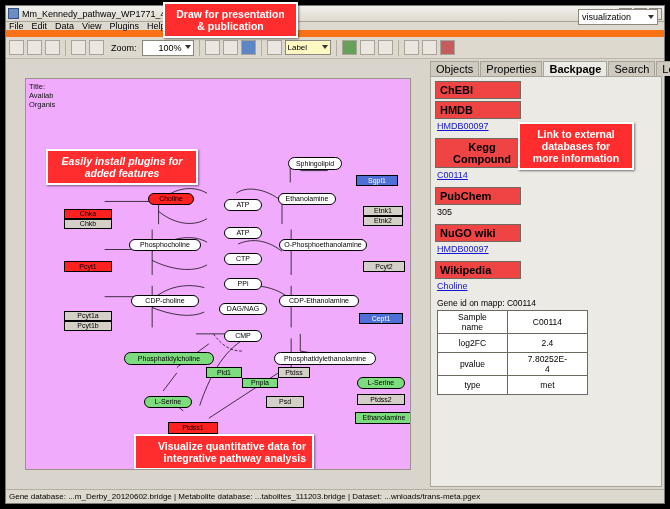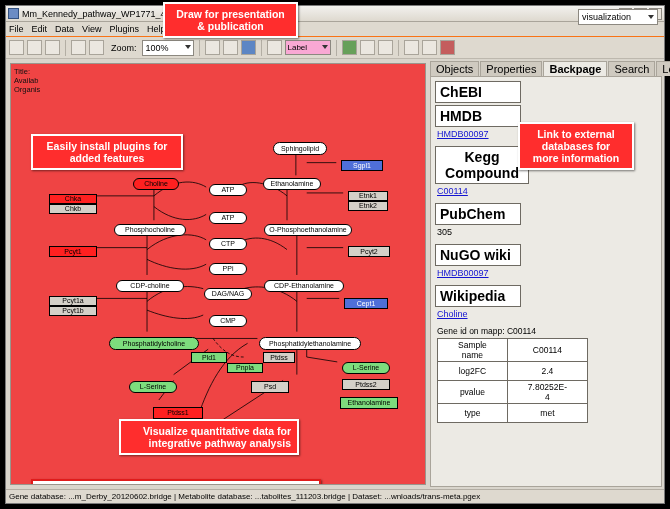--- a/index.html
+++ b/index.html
@@ -26,55 +26,55 @@
     display:flex; align-items:center; padding:0 2px;
   }
   .titlebar .tbicon {
     width:11px;height:11px;background:#6b8cc4;border:1px solid #33517f;margin-right:3px;
   }
   .titlebar .ttxt { font-size:9px; flex:1; white-space:nowrap; overflow:hidden;}
   .winbtns { display:flex; gap:2px; }
   .winbtn { width:13px;height:12px;background:#e8e4dc;border:1px solid #8c8880;font-size:7px;line-height:10px;text-align:center;}
   
   .menubar { height:15px; display:flex; align-items:center; padding:0 3px; gap:8px;
-    border-bottom:1px solid #f97316; background:#ded9cf; font-size:9px;}
+    border-bottom:7px solid #f97316; background:#ded9cf; font-size:9px;}
   .menubar span { cursor:default; }
   
   .toolbar {
     height:22px; display:flex; align-items:center; gap:3px; padding:0 3px;
     background:#ded9cf; border-bottom:1px solid #bdb8ae;
   }
   .tbtn { width:15px;height:15px;border:1px solid #a9a49a;background:#ebe7e0; position:relative;}
   .tbtn.blue{background:#5d86c4;}
   .tbtn.red{background:#c45d5d;}
   .tbtn.grn{background:#67a05a;}
   .zoomlabel{font-size:9px;margin:0 2px 0 4px;}
   .zoomsel{
     width:52px;height:16px;border:1px solid #8c8880;background:#fff;font-size:9px;
-    display:flex;align-items:center;padding-left:3px; position:relative;
+    display:flex;align-items:center;padding-left:16px; position:relative;
   }
   .zoomsel .arrow{position:absolute;right:2px;top:4px;border-left:3px solid transparent;border-right:3px solid transparent;border-top:4px solid #333;}
   .sep{width:1px;height:16px;background:#b3aea4;margin:0 2px;}
-  .labelsel{width:46px;height:15px;border:1px solid #8c8880;background:#f9a8d4;font-size:8px;display:flex;align-items:center;padding-left:2px;position:relative;}
+  .labelsel{width:46px;height:15px;border:1px solid #8c8880;background:#fef9c3;font-size:8px;display:flex;align-items:center;padding-left:2px;position:relative;}
   .labelsel .arrow{position:absolute;right:2px;top:4px;border-left:3px solid transparent;border-right:3px solid transparent;border-top:4px solid #333;}
   .viz-select{
     position:absolute; right:6px; top:3px; width:80px;height:16px;
     border:1px solid #8c8880;background:#fff;font-size:9px;display:flex;align-items:center;padding-left:3px;
   }
   .viz-select .arrow{position:absolute;right:3px;top:5px;border-left:3px solid transparent;border-right:3px solid transparent;border-top:4px solid #333;}
   
   .bodyrow { flex:1; display:flex; min-height:0; }
-  .canvaswrap{ flex:1; background:#ef4444; border:1px solid #9a958c; margin:4px; position:relative; overflow:hidden;}
+  .canvaswrap{ flex:1; background:#f0abfc; border:1px solid #9a958c; margin:19px; position:relative; overflow:hidden;}
   .infopanel{ width:232px; background:#d9d5cc; margin:2px 2px 2px 0; display:flex; flex-direction:column;}
   .tabs{display:flex; height:15px; font-size:11px;}
   .tab{padding:1px 5px;border:1px solid #a9a49a;border-bottom:none;background:#cfcac0;margin-right:1px;line-height:12px;}
   .tab.active{background:#eceae4;font-weight:bold;}
   .infoinner{flex:1;background:#eceae4;border:1px solid #a9a49a;padding:4px;overflow:hidden;position:relative;}
   .dbbox{
-    background:#ffffff;border:1px solid #6e6a62;font-weight:bold;font-size:14px;
+    background:#ef4444;border:1px solid #6e6a62;font-weight:bold;font-size:11px;
     padding:2px 4px;margin-bottom:2px;width:86px;
   }
   .dblink{color:#1414d2;text-decoration:underline;font-size:9px;margin:0 0 7px 2px;display:block;}
   .dbplain{font-size:9px;margin:0 0 7px 2px;display:block;}
   .exp-title{font-weight:bold;font-size:9.5px;margin:4px 0 4px 2px;}
   .geneid{font-size:8.5px;margin:0 0 2px 2px;}
   table.exp{border-collapse:collapse;font-size:8.5px;margin-left:2px;}
   table.exp td{border:1px solid #6e6a62;background:#fff;padding:1px 20px;height:19px;}
   table.exp td.k{width:64px;text-align:center;}
   table.exp td.v{width:54px;text-align:center;}
@@ -247,21 +247,21 @@
       <div class="node gene" style="left:216px;top:299px;width:36px;height:10px;background:#7ddc7d;">Pnpla</div>
       <div class="node gene" style="left:252px;top:288px;width:32px;height:11px;">Ptdss</div>
       <div class="node met" style="left:331px;top:298px;width:48px;height:12px;background:#7ddc7d;">L-Serine</div>
       <div class="node gene" style="left:331px;top:315px;width:48px;height:11px;">Ptdss2</div>
       <div class="node met" style="left:118px;top:317px;width:48px;height:12px;background:#7ddc7d;">L-Serine</div>
       <div class="node gene" style="left:240px;top:317px;width:38px;height:12px;">Psd</div>
       <div class="node gene" style="left:329px;top:333px;width:58px;height:12px;background:#7ddc7d;">Ethanolamine</div>
       <div class="node gene" style="left:142px;top:343px;width:50px;height:12px;background:#ff2020;">Ptdss1</div>
       <div class="node" style="left:148px;top:365px;width:56px;height:17px;background:#f3e71e;border:2px solid #e01b1b;">Ps</div>
 
-      <div class="anno" style="left:20px;top:70px;width:152px;white-space:pre-line;">Easily install plugins for
+      <div class="anno" style="left:20px;top:70px;width:152px;white-space:pre-line;font-style:italic;">Easily install plugins for
 added features</div>
       <div class="anno" style="left:108px;top:355px;width:180px;white-space:pre-line;text-align:right;">Visualize quantitative data  for
 integrative pathway analysis</div>
       <div class="anno white" style="left:20px;top:415px;width:290px;white-space:pre-line;">Share on Wikipathways.org</div>
     </div>
 
     <div class="infopanel">
       <div class="tabs">
         <div class="tab">Objects</div>
         <div class="tab">Properties</div>

